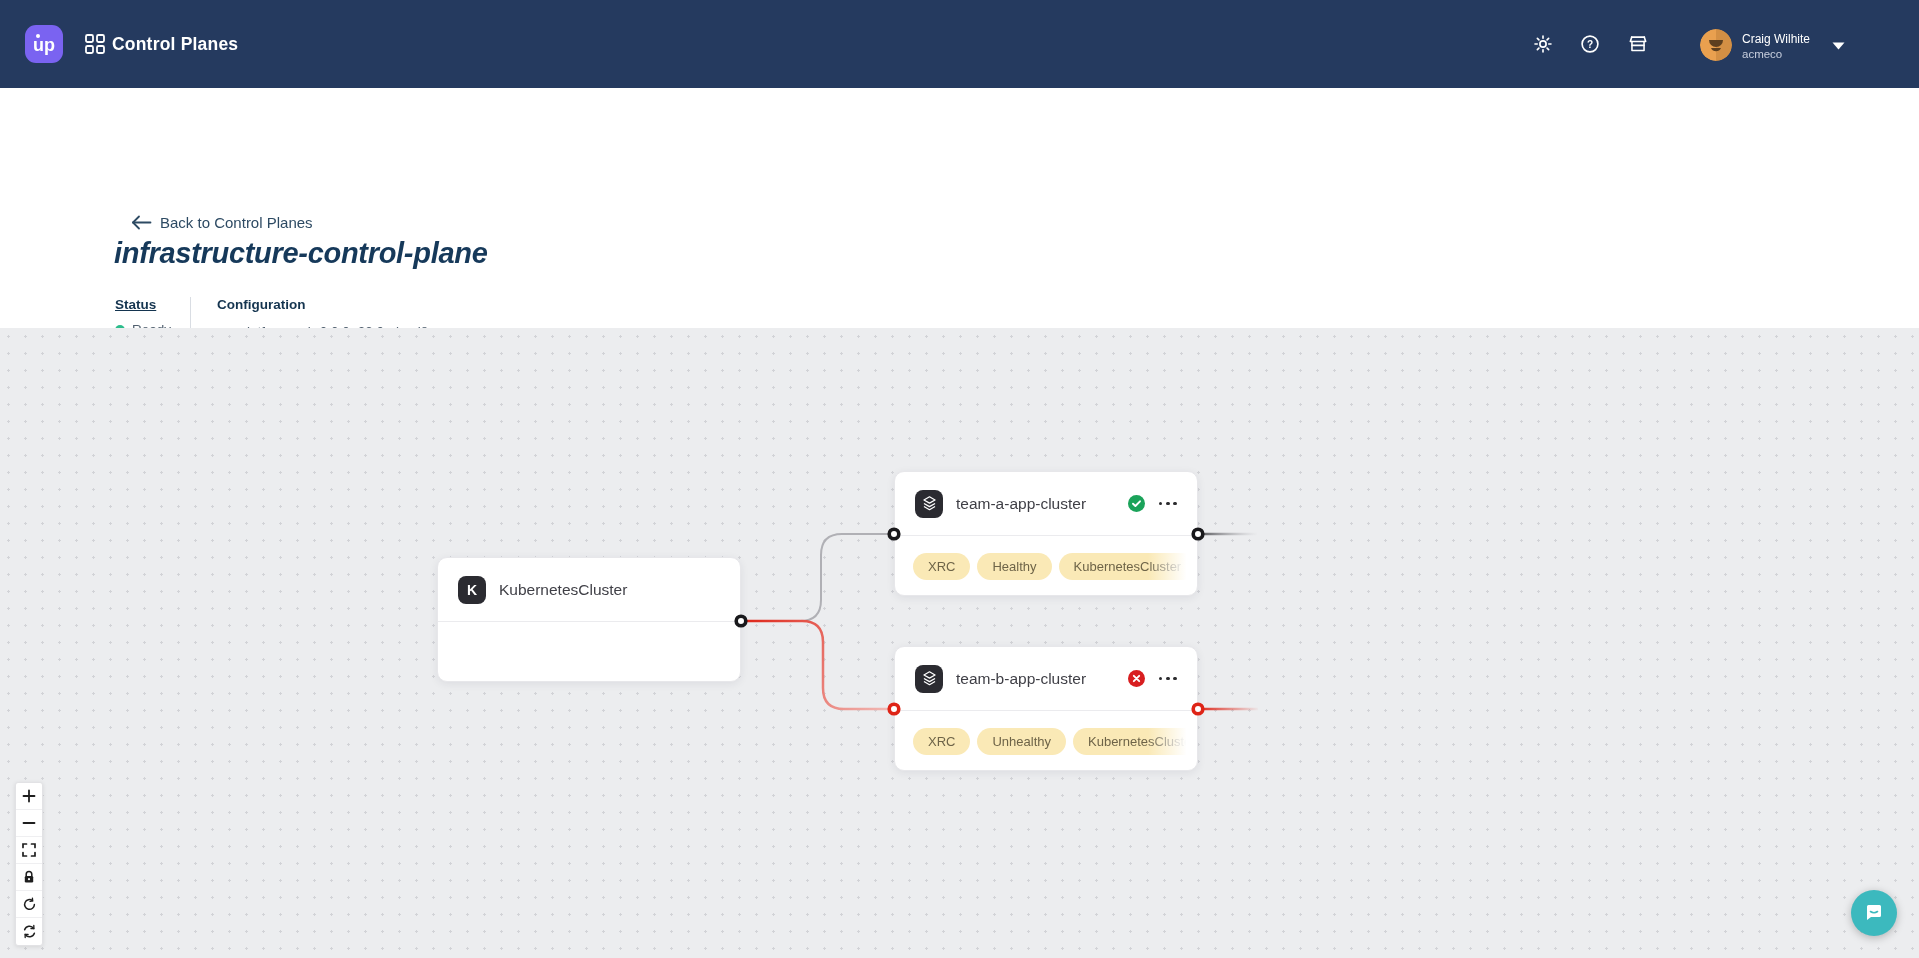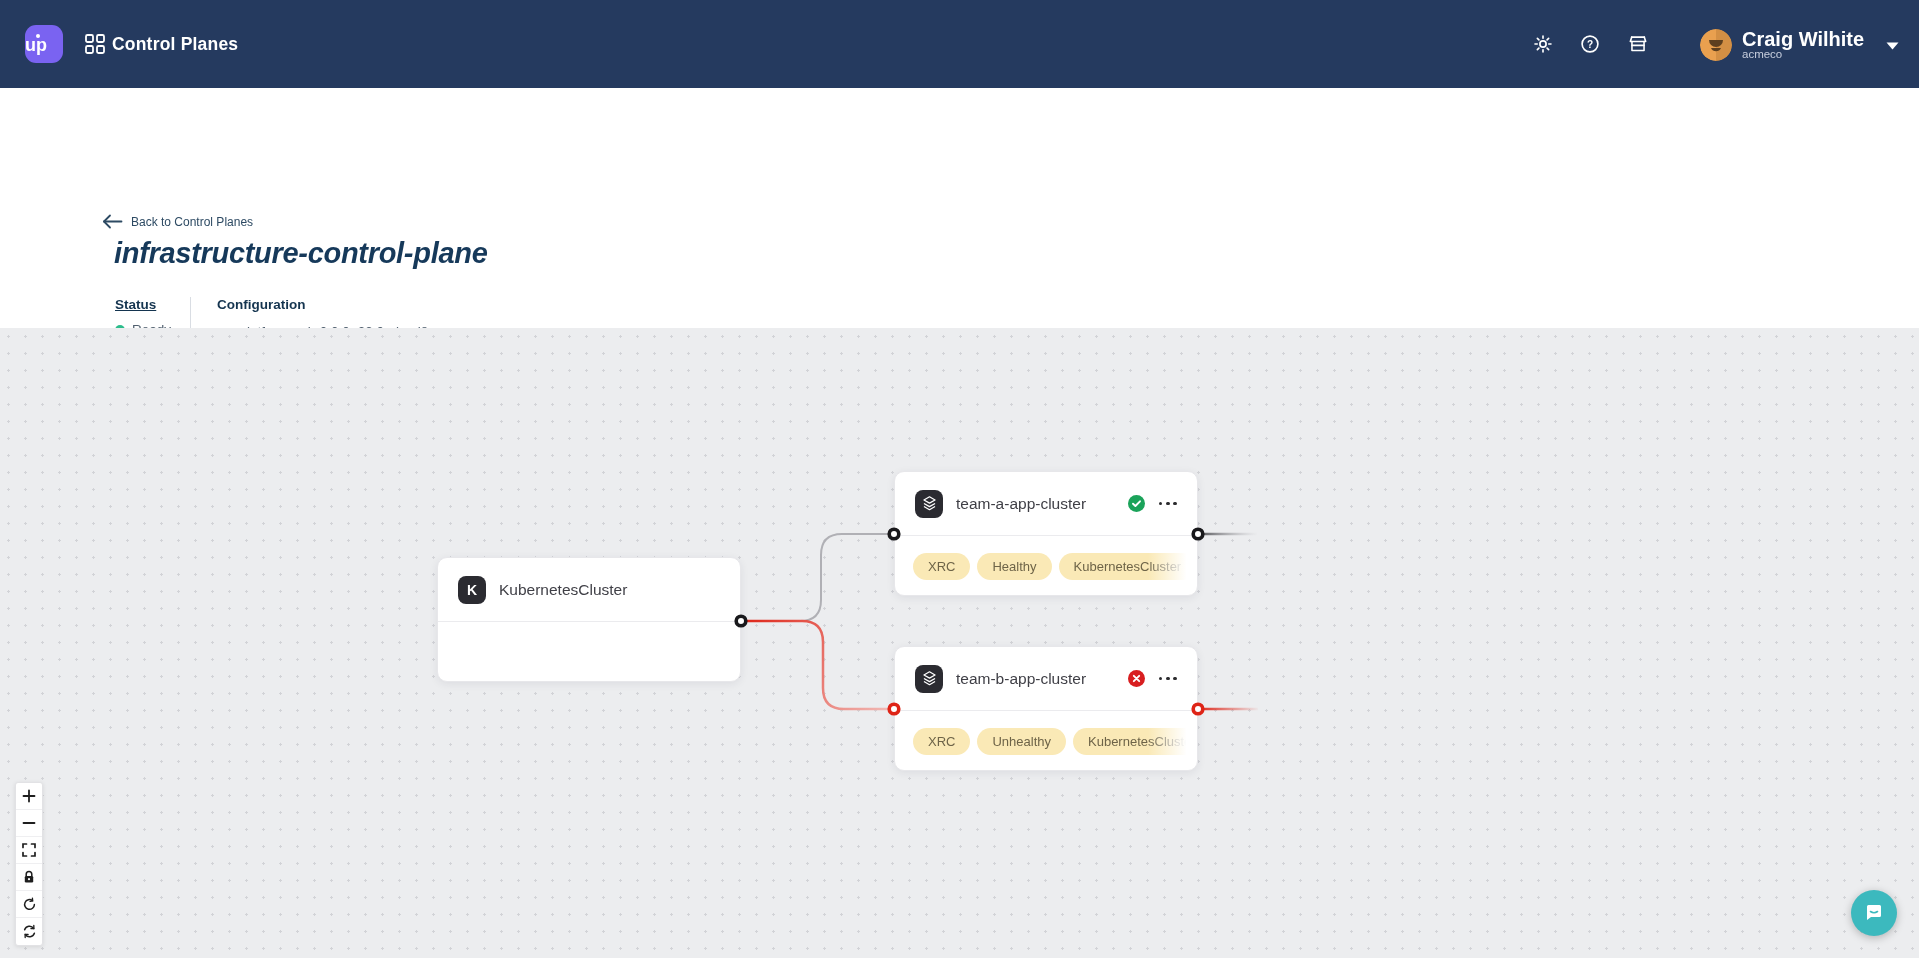--- a/index.html
+++ b/index.html
@@ -1,37 +1,37 @@
 <!DOCTYPE html>
 <html><head>
 <meta charset="utf-8">
 <style>
   * { margin:0; padding:0; box-sizing:border-box; }
   html,body { width:1919px; height:958px; overflow:hidden; font-family:"Liberation Sans", sans-serif; background:#fff; }
   .page { position:relative; width:1919px; height:958px; }
 
   
   .navbar { position:absolute; left:0; top:0; width:100%; height:88px; background:#253A5F; display:flex; align-items:center; }
-  .logo { position:absolute; left:25px; top:25px; width:38px; height:38px; background:#7A63F1; border-radius:11px; display:flex; align-items:center; justify-content:flex-start; }
+  .logo { position:absolute; left:25px; top:25px; width:38px; height:38px; background:#7A63F1; border-radius:11px; display:flex; align-items:center; justify-content:center; }
   .logo-text { color:#fff; font-weight:bold; font-size:18px; letter-spacing:0; position:relative; top:1px; }
   .logo-dot { position:absolute; left:11px; top:9px; width:4px; height:4px; border-radius:50%; background:#fff; }
   .nav-grid { position:absolute; left:85px; top:33px; }
   .nav-title { position:absolute; left:112px; top:0; height:88px; display:flex; align-items:center; color:#fff; font-size:17.5px; font-weight:bold; letter-spacing:0.2px; }
   .nav-iconbtn { position:absolute; top:33px; width:22px; height:22px; cursor:pointer; }
   .nav-gear { left:1532px; } .nav-help { left:1579px; } .nav-store { left:1626px; }
   .nav-user { position:absolute; left:1700px; top:29px; display:flex; align-items:center; cursor:pointer; }
   .avatar { width:32px; height:32px; border-radius:50%; overflow:hidden; flex:0 0 32px; }
   .user-meta { margin-left:10px; }
-  .user-name { color:#fff; font-weight:bold; font-size:20px; line-height:18px; }
+  .user-name { color:#fff; font-weight:normal; font-size:12px; line-height:18px; }
   .user-org { color:#c7cedd; font-size:11.5px; line-height:13px; }
   .user-caret { margin-left:22px; }
 
   
   .header { position:absolute; left:0; top:88px; width:100%; height:240px; background:#fff; }
-  .back-link { position:absolute; left:102px; top:126px; display:flex; align-items:center; color:#2d4a63; font-size:12px; cursor:pointer; }
+  .back-link { position:absolute; left:131px; top:126px; display:flex; align-items:center; color:#2d4a63; font-size:15px; cursor:pointer; }
   .back-link span { margin-left:8px; }
   .page-title { position:absolute; left:114px; top:149px; font-size:29px; font-weight:800; color:#16395a; letter-spacing:-0.3px;font-style:italic; }
   .meta-label { position:absolute; font-size:13.5px; font-weight:bold; color:#14344f; }
   .status-label { left:115px; top:209px;text-decoration:underline; }
   .config-label { left:217px; top:209px; }
   .status-value { position:absolute; left:115px; top:234px; display:flex; align-items:center; font-size:13.5px; color:#51606f; }
   .status-dot { width:10px; height:10px; border-radius:50%; background:#2DBD8C; margin-right:7px; }
   .meta-divider { position:absolute; left:190px; top:209px; width:1px; height:44px; background:#d9dde3; }
   .config-name { position:absolute; left:217px; top:236px; font-size:13.5px; color:#51606f; }
   .config-version { position:absolute; left:313px; top:236px; font-size:13.5px; color:#51606f; }

